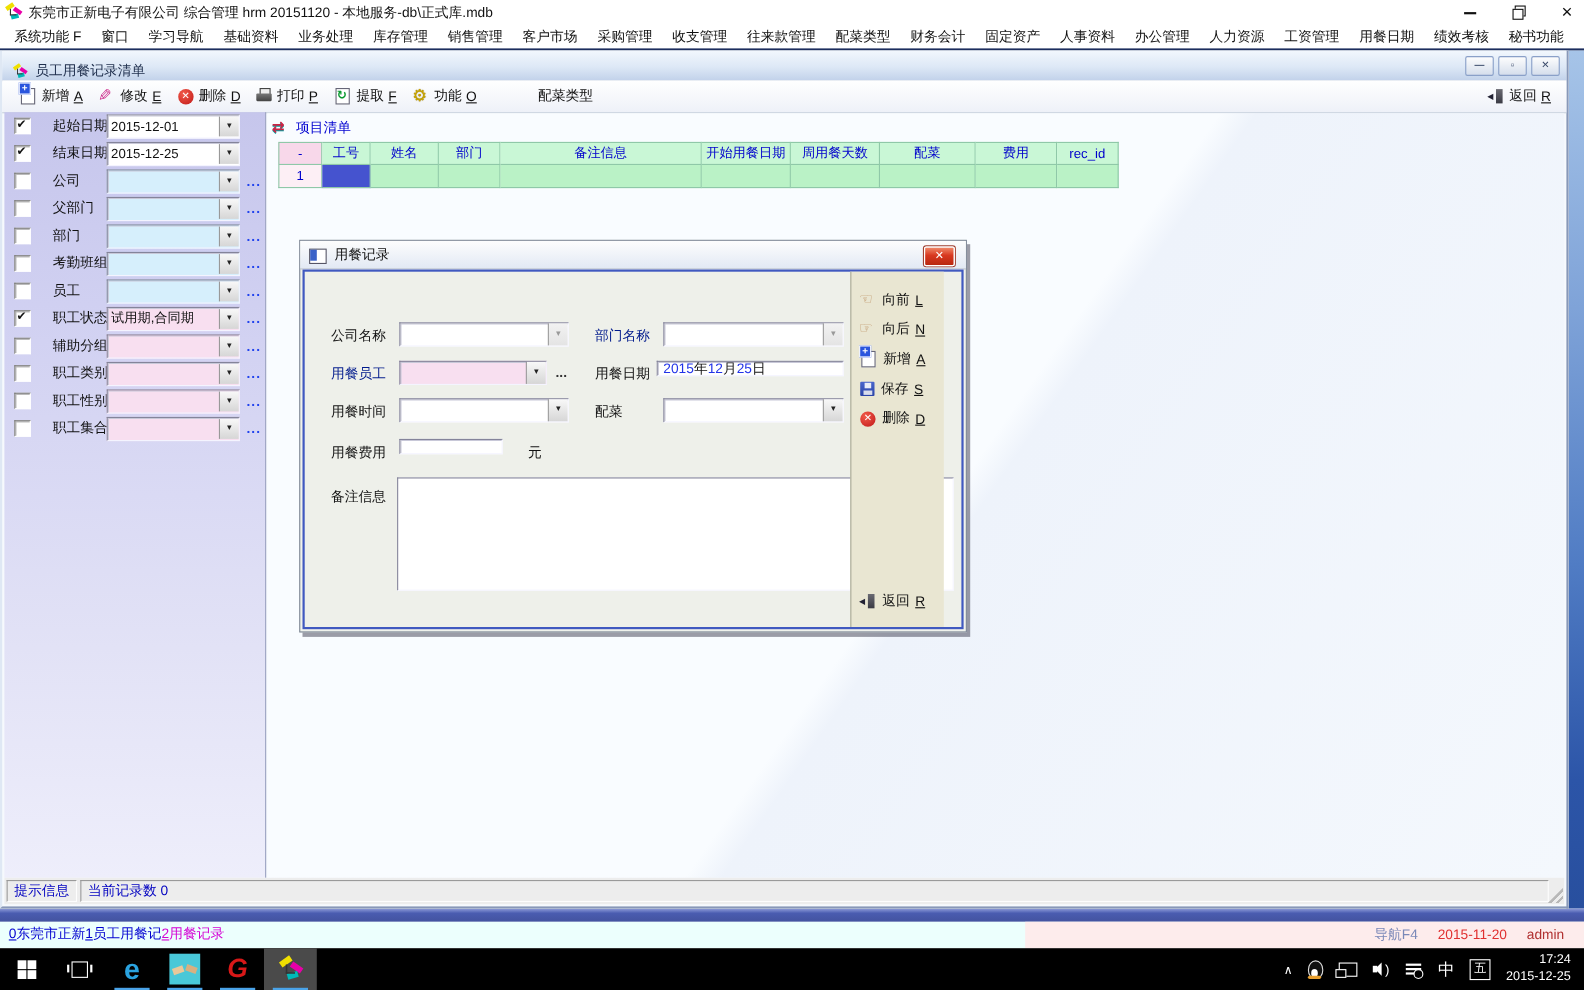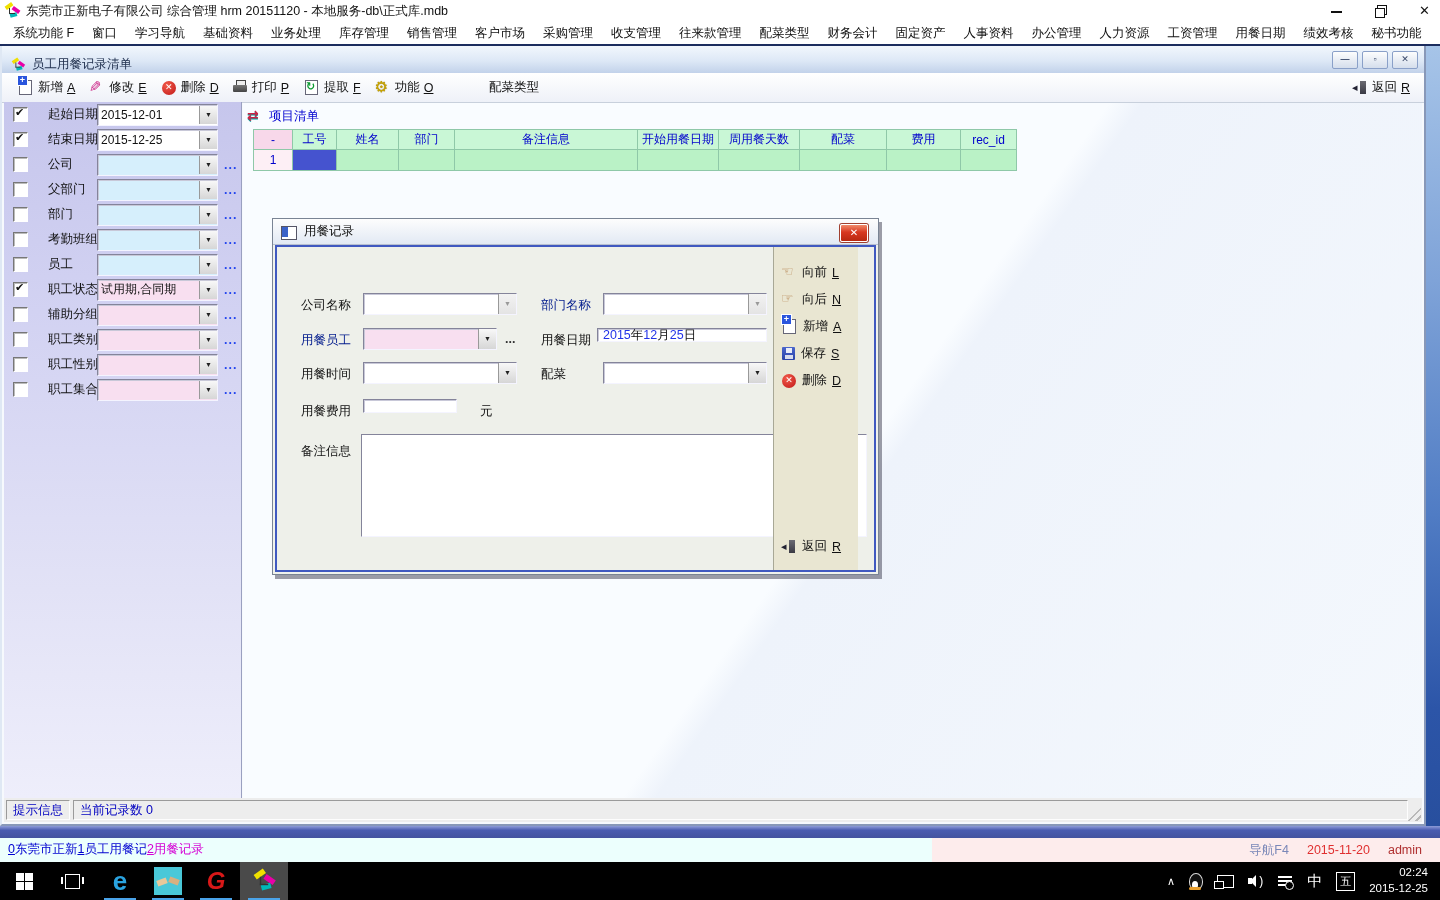--- a/index.html
+++ b/index.html
@@ -623,18 +623,18 @@
           <i>)</i>
         </span>
       <span class="tray msgs">
           <i></i>
           <i></i>
           <i></i>
         </span>
       <span class="tray lang">中</span>
       <span class="tray ime-box">五</span>
       <span class="clock">
-        <span>02:24</span><br>
+        <span>17:24</span><br>
         <span>2015-12-25</span>
       </span>
     </div>
   </div>
 </div>
 
 </body></html>

